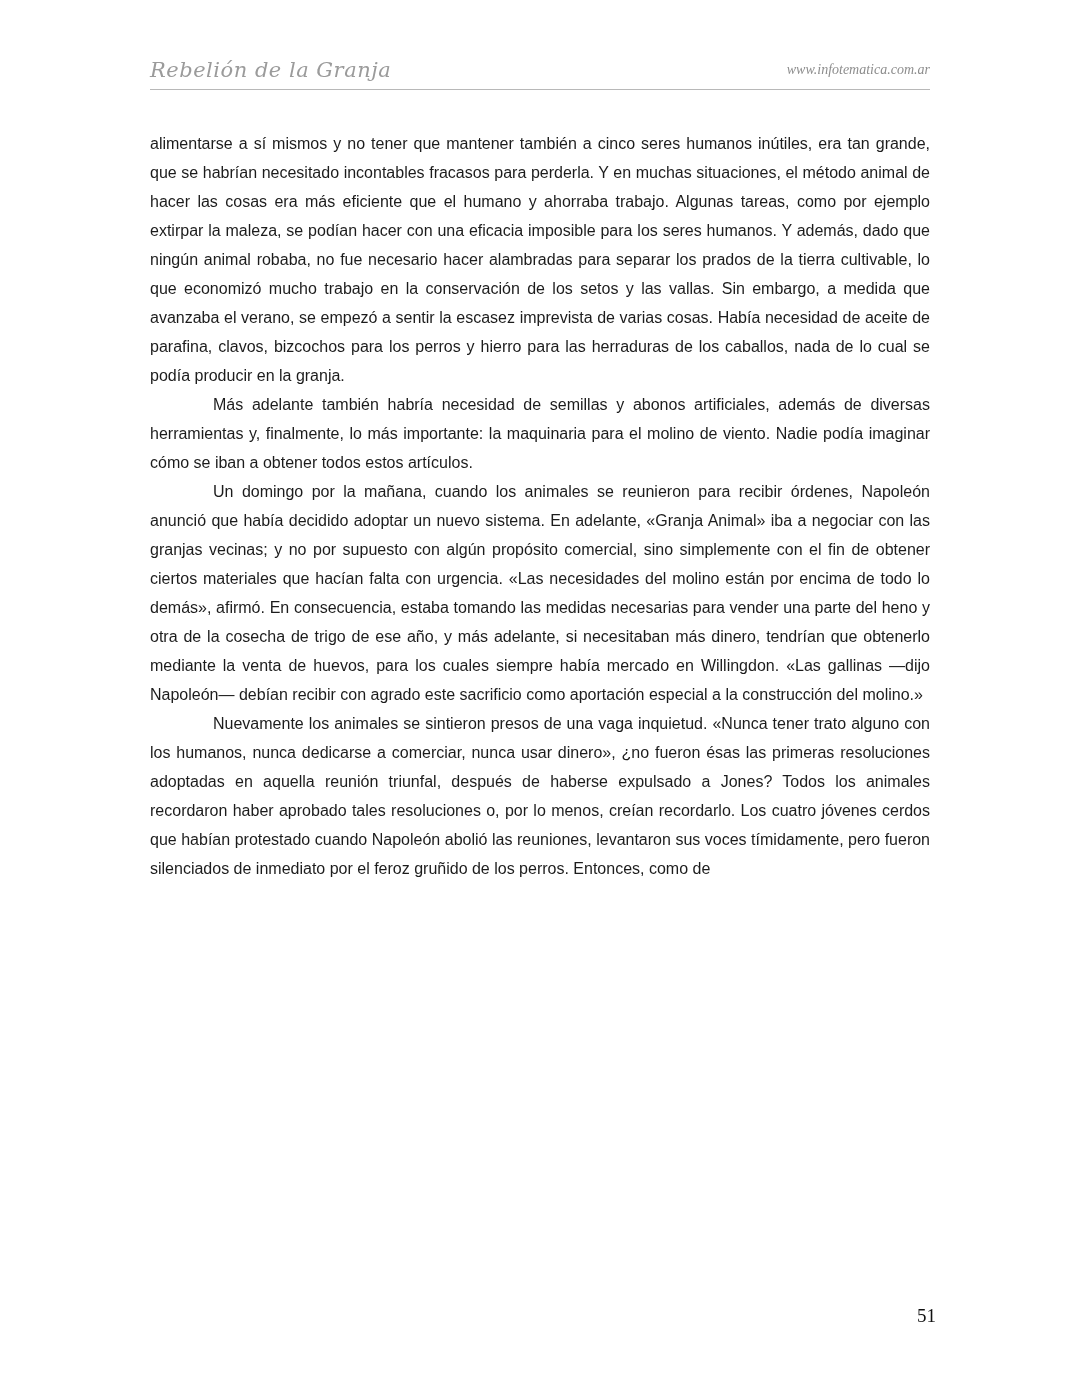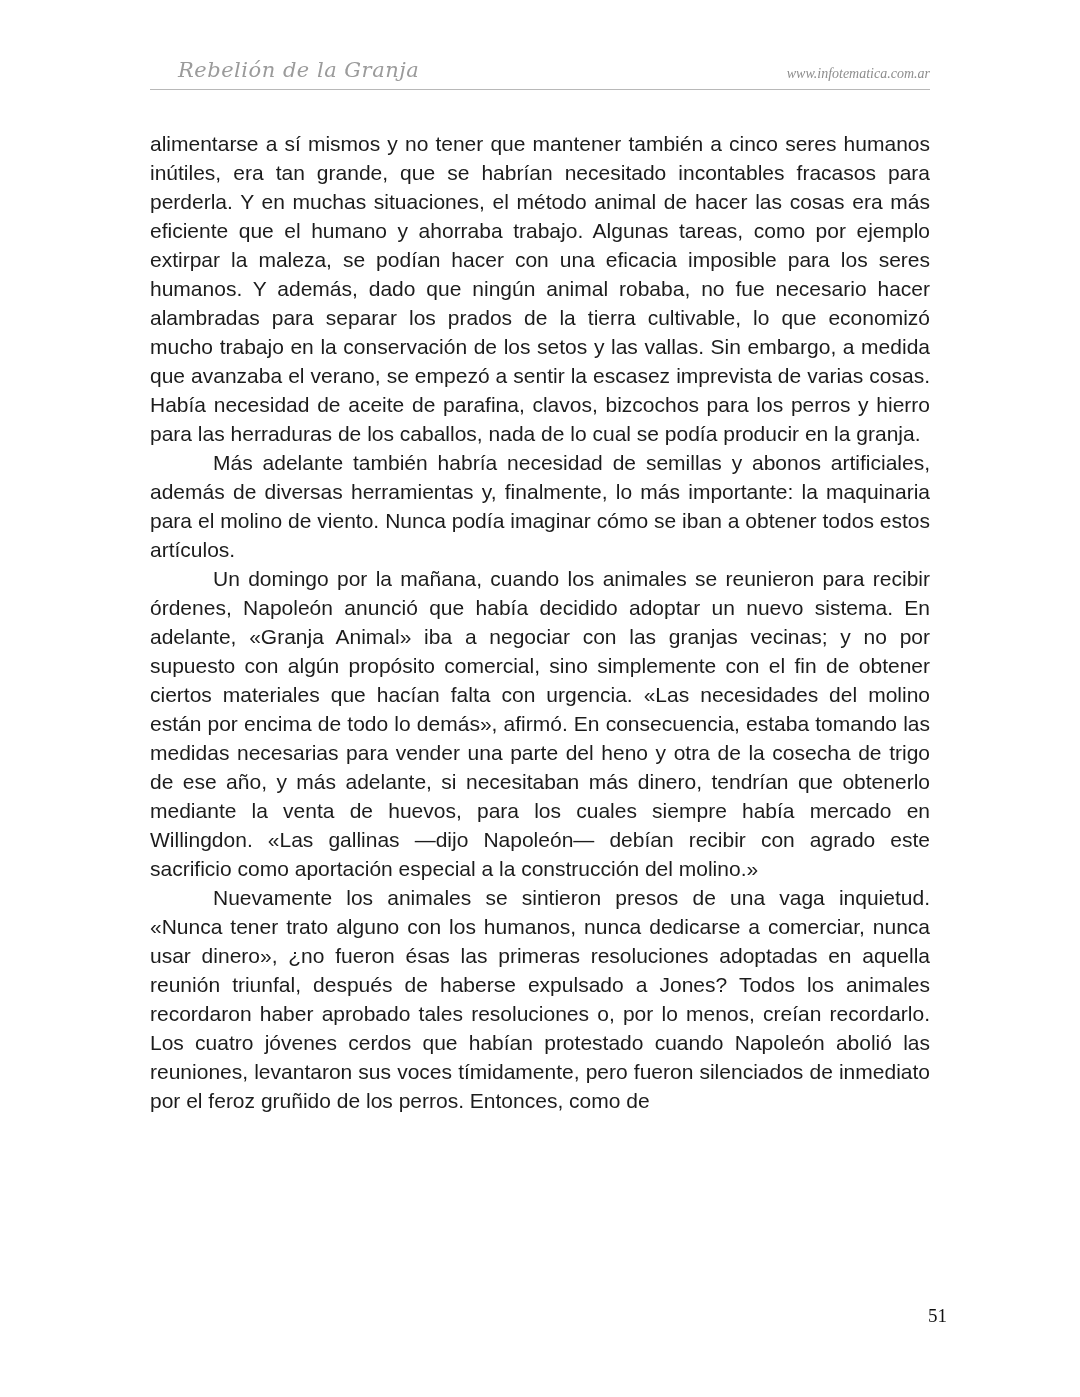--- a/index.html
+++ b/index.html
@@ -13,22 +13,21 @@
     height: 1397px;
     margin: 0 auto;
     background: #ffffff;
     box-sizing: border-box;
     padding: 58px 150px 0 150px;
     overflow: hidden;
   }
   .page-header {
     display: flex;
     justify-content: space-between;
-    align-items: flex-end;
-    margin-left: 28px;
+    align-items: center;
   }
   .book-title {
     font-family: "DejaVu Serif", serif;
     font-style: italic;
     font-size: 21px;
     letter-spacing: 0.5px;
     color: #9b9b9b;
   }
   .site-url {
     font-family: "Liberation Serif", serif;
@@ -37,54 +36,54 @@
     color: #8d8d8d;
   }
   .header-divider {
     border: none;
     border-top: 1px solid #b8b8b8;
     margin: 7px 0 0 0;
   }
   .body-text {
     margin-top: 39px;
     font-family: "Liberation Sans", sans-serif;
-    font-size: 21px;
+    font-size: 16px;
     line-height: 29px;
     color: #1c1c1c;
     text-align: justify;
   }
   .body-text p {
     margin: 0;
   }
   .body-text p.indented {
     text-indent: 63px;
   }
   .page-number {
     position: absolute;
-    right: 133px;
+    right: 144px;
     bottom: 70px;
     font-family: "Liberation Serif", serif;
     font-size: 19px;
     color: #111111;
   }
 </style>
 </head>
 <body>
 
 <div class="page">
 
   <div class="page-header">
     <span class="book-title">Rebelión de la Granja</span>
     <span class="site-url">www.infotematica.com.ar</span>
   </div>
 
   <hr class="header-divider">
 
   <div class="body-text">
     <p>alimentarse a sí mismos y no tener que mantener también a cinco seres humanos inútiles, era tan grande, que se habrían necesitado incontables fracasos para perderla. Y en muchas situaciones, el método animal de hacer las cosas era más eficiente que el humano y ahorraba trabajo. Algunas tareas, como por ejemplo extirpar la maleza, se podían hacer con una eficacia imposible para los seres humanos. Y además, dado que ningún animal robaba, no fue necesario hacer alambradas para separar los prados de la tierra cultivable, lo que economizó mucho trabajo en la conservación de los setos y las vallas. Sin embargo, a medida que avanzaba el verano, se empezó a sentir la escasez imprevista de varias cosas. Había necesidad de aceite de parafina, clavos, bizcochos para los perros y hierro para las herraduras de los caballos, nada de lo cual se podía producir en la granja.</p>
-    <p class="indented">Más adelante también habría necesidad de semillas y abonos artificiales, además de diversas herramientas y, finalmente, lo más importante: la maquinaria para el molino de viento. Nunca podía imaginar cómo se iban a obtener todos estos artículos.</p>
+    <p class="indented">Más adelante también habría necesidad de semillas y abonos artificiales, además de diversas herramientas y, finalmente, lo más importante: la maquinaria para el molino de viento. Nadie podía imaginar cómo se iban a obtener todos estos artículos.</p>
     <p class="indented">Un domingo por la mañana, cuando los animales se reunieron para recibir órdenes, Napoleón anunció que había decidido adoptar un nuevo sistema. En adelante, «Granja Animal» iba a negociar con las granjas vecinas; y no por supuesto con algún propósito comercial, sino simplemente con el fin de obtener ciertos materiales que hacían falta con urgencia. «Las necesidades del molino están por encima de todo lo demás», afirmó. En consecuencia, estaba tomando las medidas necesarias para vender una parte del heno y otra de la cosecha de trigo de ese año, y más adelante, si necesitaban más dinero, tendrían que obtenerlo mediante la venta de huevos, para los cuales siempre había mercado en Willingdon. «Las gallinas —dijo Napoleón— debían recibir con agrado este sacrificio como aportación especial a la construcción del molino.»</p>
     <p class="indented">Nuevamente los animales se sintieron presos de una vaga inquietud. «Nunca tener trato alguno con los humanos, nunca dedicarse a comerciar, nunca usar dinero», ¿no fueron ésas las primeras resoluciones adoptadas en aquella reunión triunfal, después de haberse expulsado a Jones? Todos los animales recordaron haber aprobado tales resoluciones o, por lo menos, creían recordarlo. Los cuatro jóvenes cerdos que habían protestado cuando Napoleón abolió las reuniones, levantaron sus voces tímidamente, pero fueron silenciados de inmediato por el feroz gruñido de los perros. Entonces, como de</p>
   </div>
 
   <div class="page-number">51</div>
 
 </div>
 
 </body></html>

